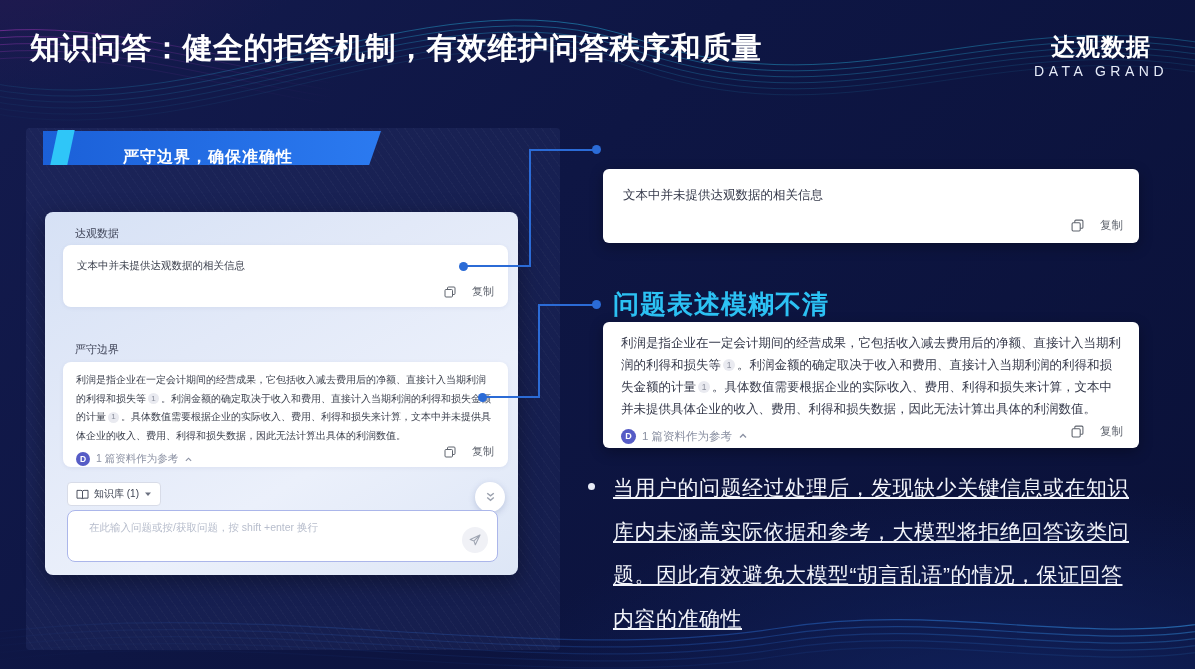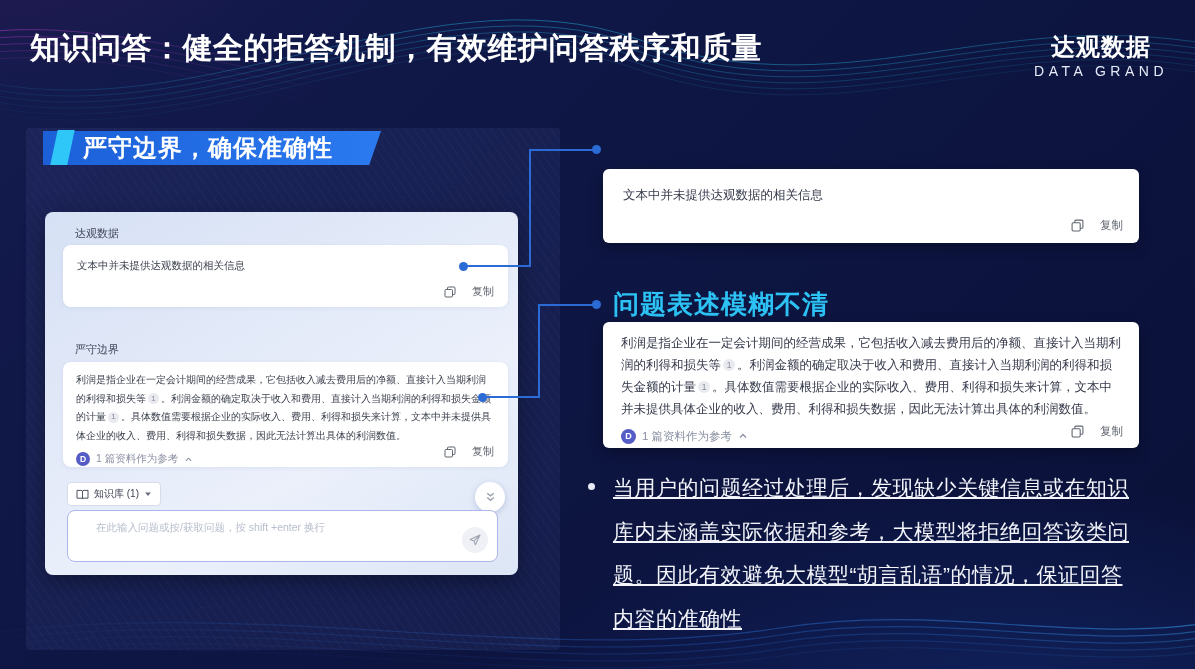--- a/index.html
+++ b/index.html
@@ -30,22 +30,22 @@
   .banner{
     left:43px;top:131px;width:338px;height:34px;
     background:linear-gradient(90deg,#1b60d8 0%,#2b7af0 100%);
     clip-path:polygon(0 0,100% 0,96.5% 100%,0 100%);
   }
   .banner-accent{
     left:54px;top:130px;width:17px;height:35px;background:#2fc6f8;
     transform:skewX(-12deg);
   }
   .banner-title{
-    left:43px;top:131px;width:330px;height:34px;display:flex;align-items:center;justify-content:center;
-    color:#fff;font-size:24px;font-weight:700;letter-spacing:1px;
+    left:43px;top:140px;width:330px;height:34px;display:flex;align-items:center;justify-content:center;
+    color:#fff;font-size:16px;font-weight:700;letter-spacing:1px;
   }
 
   .chat-panel{
     left:45px;top:212px;width:473px;height:363px;border-radius:8px;overflow:hidden;
     background:linear-gradient(150deg,#d6e1f5 0%,#e2e9f8 35%,#ebf0fb 65%,#dde6f6 100%);
     box-shadow:0 6px 22px rgba(0,0,0,.35);
   }
   .q-label{color:#41465a;font-size:11px;}
   .card{background:#fff;border-radius:8px;overflow:hidden;box-shadow:0 1px 4px rgba(60,80,140,.08);}
   .card p{margin:0;}
@@ -57,21 +57,21 @@
     font-size:9px;font-weight:700;display:flex;align-items:center;justify-content:center;}
   .refnum{display:inline-flex;width:12px;height:12px;border-radius:50%;background:#e9eaf0;color:#8a8f9c;
     font-size:8.5px;align-items:center;justify-content:center;margin:0 2px;vertical-align:1px;}
   .kb-chip{display:inline-flex;align-items:center;gap:5px;background:#fff;border:1px solid #d8dce8;
     border-radius:4px;padding:4px 8px;color:#3d4352;font-size:10px;cursor:pointer;}
   .scroll-btn{width:30px;height:30px;border-radius:50%;background:#fff;box-shadow:0 2px 6px rgba(70,90,150,.25);
     display:flex;flex-direction:column;align-items:center;justify-content:center;cursor:pointer;}
   .input-wrap{background:#fff;border:1px solid #abb6ea;border-radius:8px;}
   .input-wrap textarea{
     width:100%;height:100%;box-sizing:border-box;border:none;outline:none;resize:none;background:transparent;
-    padding:10px 44px 10px 28px;font-family:inherit;font-size:10.5px;color:#333;
+    padding:10px 44px 10px 21px;font-family:inherit;font-size:10.5px;color:#333;
   }
   .input-wrap textarea::placeholder{color:#b7bdcc;}
   .send-btn{right:9px;bottom:8px;width:26px;height:26px;border-radius:50%;background:#f0f1f6;
     display:flex;align-items:center;justify-content:center;cursor:pointer;}
 
   
   .cline{background:#2b6bd6;}
   .cdot{width:9px;height:9px;border-radius:50%;background:#2b6bd6;}
 
   

